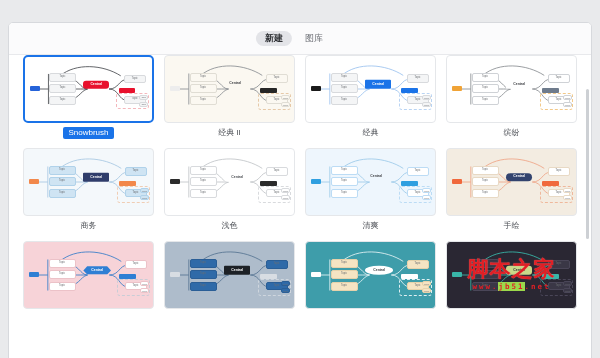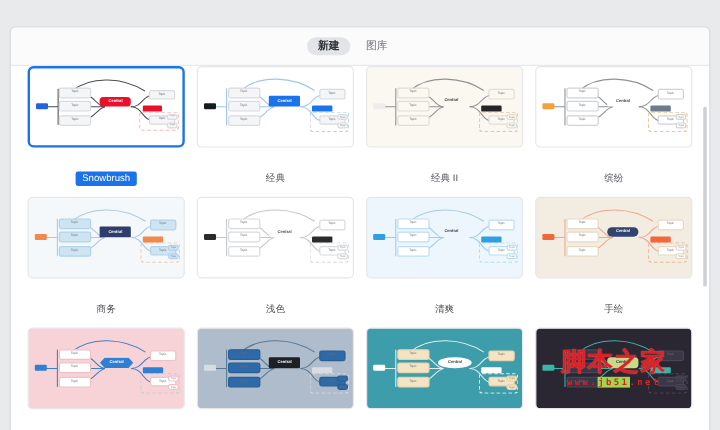--- a/index.html
+++ b/index.html
@@ -104,21 +104,21 @@
     overflow: hidden;
     background: #ffffff;
   }
   .cell.selected .thumb {
     border: 2px solid #1a73e8;
     border-radius: 5px;
   }
   .cell-label {
     font-size: 8px;
     color: #4f5258;
-    margin-top: 20px;
+    margin-top: 4px;
     line-height: 1;
     padding: 2px 5px;
     border-radius: 2px;
     white-space: nowrap;
   }
   .cell.selected .cell-label {
     background: #1a73e8;
     color: #ffffff;
   }
   
@@ -230,20 +230,47 @@
               <div class="central" style="left: 46%; top: 43%; transform: translateY(-50%); background: rgb(232, 17, 45); color: rgb(255, 255, 255); border-radius: 3px; padding: 2.5px 7px;">Central</div>
               <div class="grp" style="left: 72%; top: 56%; width: 26%; height: 26%; border-color: rgb(243, 183, 188);"></div>
               <div class="node" style="left: 90%; top: 59%; width: 7%; height: 8%; background: rgb(244, 245, 246); border: 0.5px solid rgb(216, 218, 221); font-size: 2px;">Topic</div>
               <div class="node" style="left: 90%; top: 70%; width: 7%; height: 8%; background: rgb(244, 245, 246); border: 0.5px solid rgb(216, 218, 221); font-size: 2px;">Topic</div>
               <div class="node" style="left: 74%; top: 48%; width: 13%; height: 8%; background: rgb(232, 17, 45); border-radius: 1px;"></div>
             </div>
           </div>
           <div class="cell-label">Snowbrush</div>
         </div>
         <div class="cell">
+          <div class="thumb" style="background: rgb(251, 248, 241);">
+            <div class="mm">
+              <svg class="links" viewBox="0 0 130 68" preserveAspectRatio="none">
+                <path d="M40,22 C56,22 56,34 64,34" fill="none" stroke="#8e9196" stroke-width="0.9"></path>
+                <path d="M40,34 C52,34 52,34 64,34" fill="none" stroke="#8e9196" stroke-width="0.9"></path>
+                <path d="M40,46 C56,46 56,36 64,34" fill="none" stroke="#8e9196" stroke-width="0.9"></path>
+                <path d="M86,34 C96,34 96,24 104,24" fill="none" stroke="#8e9196" stroke-width="0.9"></path>
+                <path d="M86,34 C96,34 96,46 104,46" fill="none" stroke="#8e9196" stroke-width="0.9"></path>
+                <path d="M36,20 C52,6 80,8 98,20" fill="none" stroke="#8e9196" stroke-width="0.9"></path>
+                <path d="M14,34 L24,34 M24,18 L24,50" fill="none" stroke="#8e9196" stroke-width="0.9"></path>
+              </svg>
+              <div class="node" style="left: 4%; top: 45%; width: 8%; height: 8%; background: rgb(237, 237, 237); border-radius: 1px;"></div>
+              <div class="node" style="left: 19%; top: 25%; width: 21%; height: 14%; background: rgb(251, 248, 241); border: 0.6px solid rgb(224, 221, 212);">Topic</div>
+              <div class="node" style="left: 19%; top: 42.6471%; width: 21%; height: 14%; background: rgb(251, 248, 241); border: 0.6px solid rgb(224, 221, 212);">Topic</div>
+              <div class="node" style="left: 19%; top: 60.2941%; width: 21%; height: 14%; background: rgb(251, 248, 241); border: 0.6px solid rgb(224, 221, 212);">Topic</div>
+              <div class="node" style="left: 78%; top: 27.9412%; width: 17%; height: 13%; background: rgb(251, 248, 241); border: 0.6px solid rgb(224, 221, 212);">Topic</div>
+              <div class="node" style="left: 78%; top: 60.2941%; width: 17%; height: 13%; background: rgb(251, 248, 241); border: 0.6px solid rgb(224, 221, 212);">Topic</div>
+              <div class="central" style="left: 46%; top: 43%; transform: translateY(-50%); background: transparent; color: rgb(60, 62, 66); padding: 2px 5px;">Central</div>
+              <div class="grp" style="left: 72%; top: 56%; width: 26%; height: 26%; border-color: rgb(230, 201, 168);"></div>
+              <div class="node" style="left: 90%; top: 59%; width: 7%; height: 8%; background: rgb(251, 248, 241); border: 0.5px solid rgb(224, 221, 212); font-size: 2px;">Topic</div>
+              <div class="node" style="left: 90%; top: 70%; width: 7%; height: 8%; background: rgb(251, 248, 241); border: 0.5px solid rgb(224, 221, 212); font-size: 2px;">Topic</div>
+              <div class="node" style="left: 74%; top: 48%; width: 13%; height: 8%; background: rgb(38, 38, 38); border-radius: 1px;"></div>
+            </div>
+          </div>
+          <div class="cell-label">经典 II</div>
+        </div>
+        <div class="cell">
           <div class="thumb" style="background: rgb(255, 255, 255);">
             <div class="mm">
               <svg class="links" viewBox="0 0 130 68" preserveAspectRatio="none">
                 <path d="M40,22 C56,22 56,34 64,34" fill="none" stroke="#9fc4ef" stroke-width="0.9"></path>
                 <path d="M40,34 C52,34 52,34 64,34" fill="none" stroke="#9fc4ef" stroke-width="0.9"></path>
                 <path d="M40,46 C56,46 56,36 64,34" fill="none" stroke="#9fc4ef" stroke-width="0.9"></path>
                 <path d="M86,34 C96,34 96,24 104,24" fill="none" stroke="#9fc4ef" stroke-width="0.9"></path>
                 <path d="M86,34 C96,34 96,46 104,46" fill="none" stroke="#9fc4ef" stroke-width="0.9"></path>
                 <path d="M36,20 C52,6 80,8 98,20" fill="none" stroke="#9fc4ef" stroke-width="0.9"></path>
                 <path d="M14,34 L24,34 M24,18 L24,50" fill="none" stroke="#9fc4ef" stroke-width="0.9"></path>
@@ -257,47 +284,20 @@
               <div class="central" style="left: 46%; top: 43%; transform: translateY(-50%); background: rgb(26, 115, 232); color: rgb(255, 255, 255); border-radius: 1px; padding: 2.5px 7px;">Central</div>
               <div class="grp" style="left: 72%; top: 56%; width: 26%; height: 26%; border-color: rgb(185, 212, 243);"></div>
               <div class="node" style="left: 90%; top: 59%; width: 7%; height: 8%; background: rgb(244, 245, 246); border: 0.5px solid rgb(216, 218, 221); font-size: 2px;">Topic</div>
               <div class="node" style="left: 90%; top: 70%; width: 7%; height: 8%; background: rgb(244, 245, 246); border: 0.5px solid rgb(216, 218, 221); font-size: 2px;">Topic</div>
               <div class="node" style="left: 74%; top: 48%; width: 13%; height: 8%; background: rgb(26, 115, 232); border-radius: 1px;"></div>
             </div>
           </div>
           <div class="cell-label">经典</div>
         </div>
         <div class="cell">
-          <div class="thumb" style="background: rgb(251, 248, 241);">
-            <div class="mm">
-              <svg class="links" viewBox="0 0 130 68" preserveAspectRatio="none">
-                <path d="M40,22 C56,22 56,34 64,34" fill="none" stroke="#8e9196" stroke-width="0.9"></path>
-                <path d="M40,34 C52,34 52,34 64,34" fill="none" stroke="#8e9196" stroke-width="0.9"></path>
-                <path d="M40,46 C56,46 56,36 64,34" fill="none" stroke="#8e9196" stroke-width="0.9"></path>
-                <path d="M86,34 C96,34 96,24 104,24" fill="none" stroke="#8e9196" stroke-width="0.9"></path>
-                <path d="M86,34 C96,34 96,46 104,46" fill="none" stroke="#8e9196" stroke-width="0.9"></path>
-                <path d="M36,20 C52,6 80,8 98,20" fill="none" stroke="#8e9196" stroke-width="0.9"></path>
-                <path d="M14,34 L24,34 M24,18 L24,50" fill="none" stroke="#8e9196" stroke-width="0.9"></path>
-              </svg>
-              <div class="node" style="left: 4%; top: 45%; width: 8%; height: 8%; background: rgb(237, 237, 237); border-radius: 1px;"></div>
-              <div class="node" style="left: 19%; top: 25%; width: 21%; height: 14%; background: rgb(251, 248, 241); border: 0.6px solid rgb(224, 221, 212);">Topic</div>
-              <div class="node" style="left: 19%; top: 42.6471%; width: 21%; height: 14%; background: rgb(251, 248, 241); border: 0.6px solid rgb(224, 221, 212);">Topic</div>
-              <div class="node" style="left: 19%; top: 60.2941%; width: 21%; height: 14%; background: rgb(251, 248, 241); border: 0.6px solid rgb(224, 221, 212);">Topic</div>
-              <div class="node" style="left: 78%; top: 27.9412%; width: 17%; height: 13%; background: rgb(251, 248, 241); border: 0.6px solid rgb(224, 221, 212);">Topic</div>
-              <div class="node" style="left: 78%; top: 60.2941%; width: 17%; height: 13%; background: rgb(251, 248, 241); border: 0.6px solid rgb(224, 221, 212);">Topic</div>
-              <div class="central" style="left: 46%; top: 43%; transform: translateY(-50%); background: transparent; color: rgb(60, 62, 66); padding: 2px 5px;">Central</div>
-              <div class="grp" style="left: 72%; top: 56%; width: 26%; height: 26%; border-color: rgb(230, 201, 168);"></div>
-              <div class="node" style="left: 90%; top: 59%; width: 7%; height: 8%; background: rgb(251, 248, 241); border: 0.5px solid rgb(224, 221, 212); font-size: 2px;">Topic</div>
-              <div class="node" style="left: 90%; top: 70%; width: 7%; height: 8%; background: rgb(251, 248, 241); border: 0.5px solid rgb(224, 221, 212); font-size: 2px;">Topic</div>
-              <div class="node" style="left: 74%; top: 48%; width: 13%; height: 8%; background: rgb(38, 38, 38); border-radius: 1px;"></div>
-            </div>
-          </div>
-          <div class="cell-label">经典 II</div>
-        </div>
-        <div class="cell">
           <div class="thumb" style="background: rgb(255, 255, 255);">
             <div class="mm">
               <svg class="links" viewBox="0 0 130 68" preserveAspectRatio="none">
                 <path d="M40,22 C56,22 56,34 64,34" fill="none" stroke="#8e9196" stroke-width="0.9"></path>
                 <path d="M40,34 C52,34 52,34 64,34" fill="none" stroke="#8e9196" stroke-width="0.9"></path>
                 <path d="M40,46 C56,46 56,36 64,34" fill="none" stroke="#8e9196" stroke-width="0.9"></path>
                 <path d="M86,34 C96,34 96,24 104,24" fill="none" stroke="#8e9196" stroke-width="0.9"></path>
                 <path d="M86,34 C96,34 96,46 104,46" fill="none" stroke="#8e9196" stroke-width="0.9"></path>
                 <path d="M36,20 C52,6 80,8 98,20" fill="none" stroke="#8e9196" stroke-width="0.9"></path>
                 <path d="M14,34 L24,34 M24,18 L24,50" fill="none" stroke="#8e9196" stroke-width="0.9"></path>

